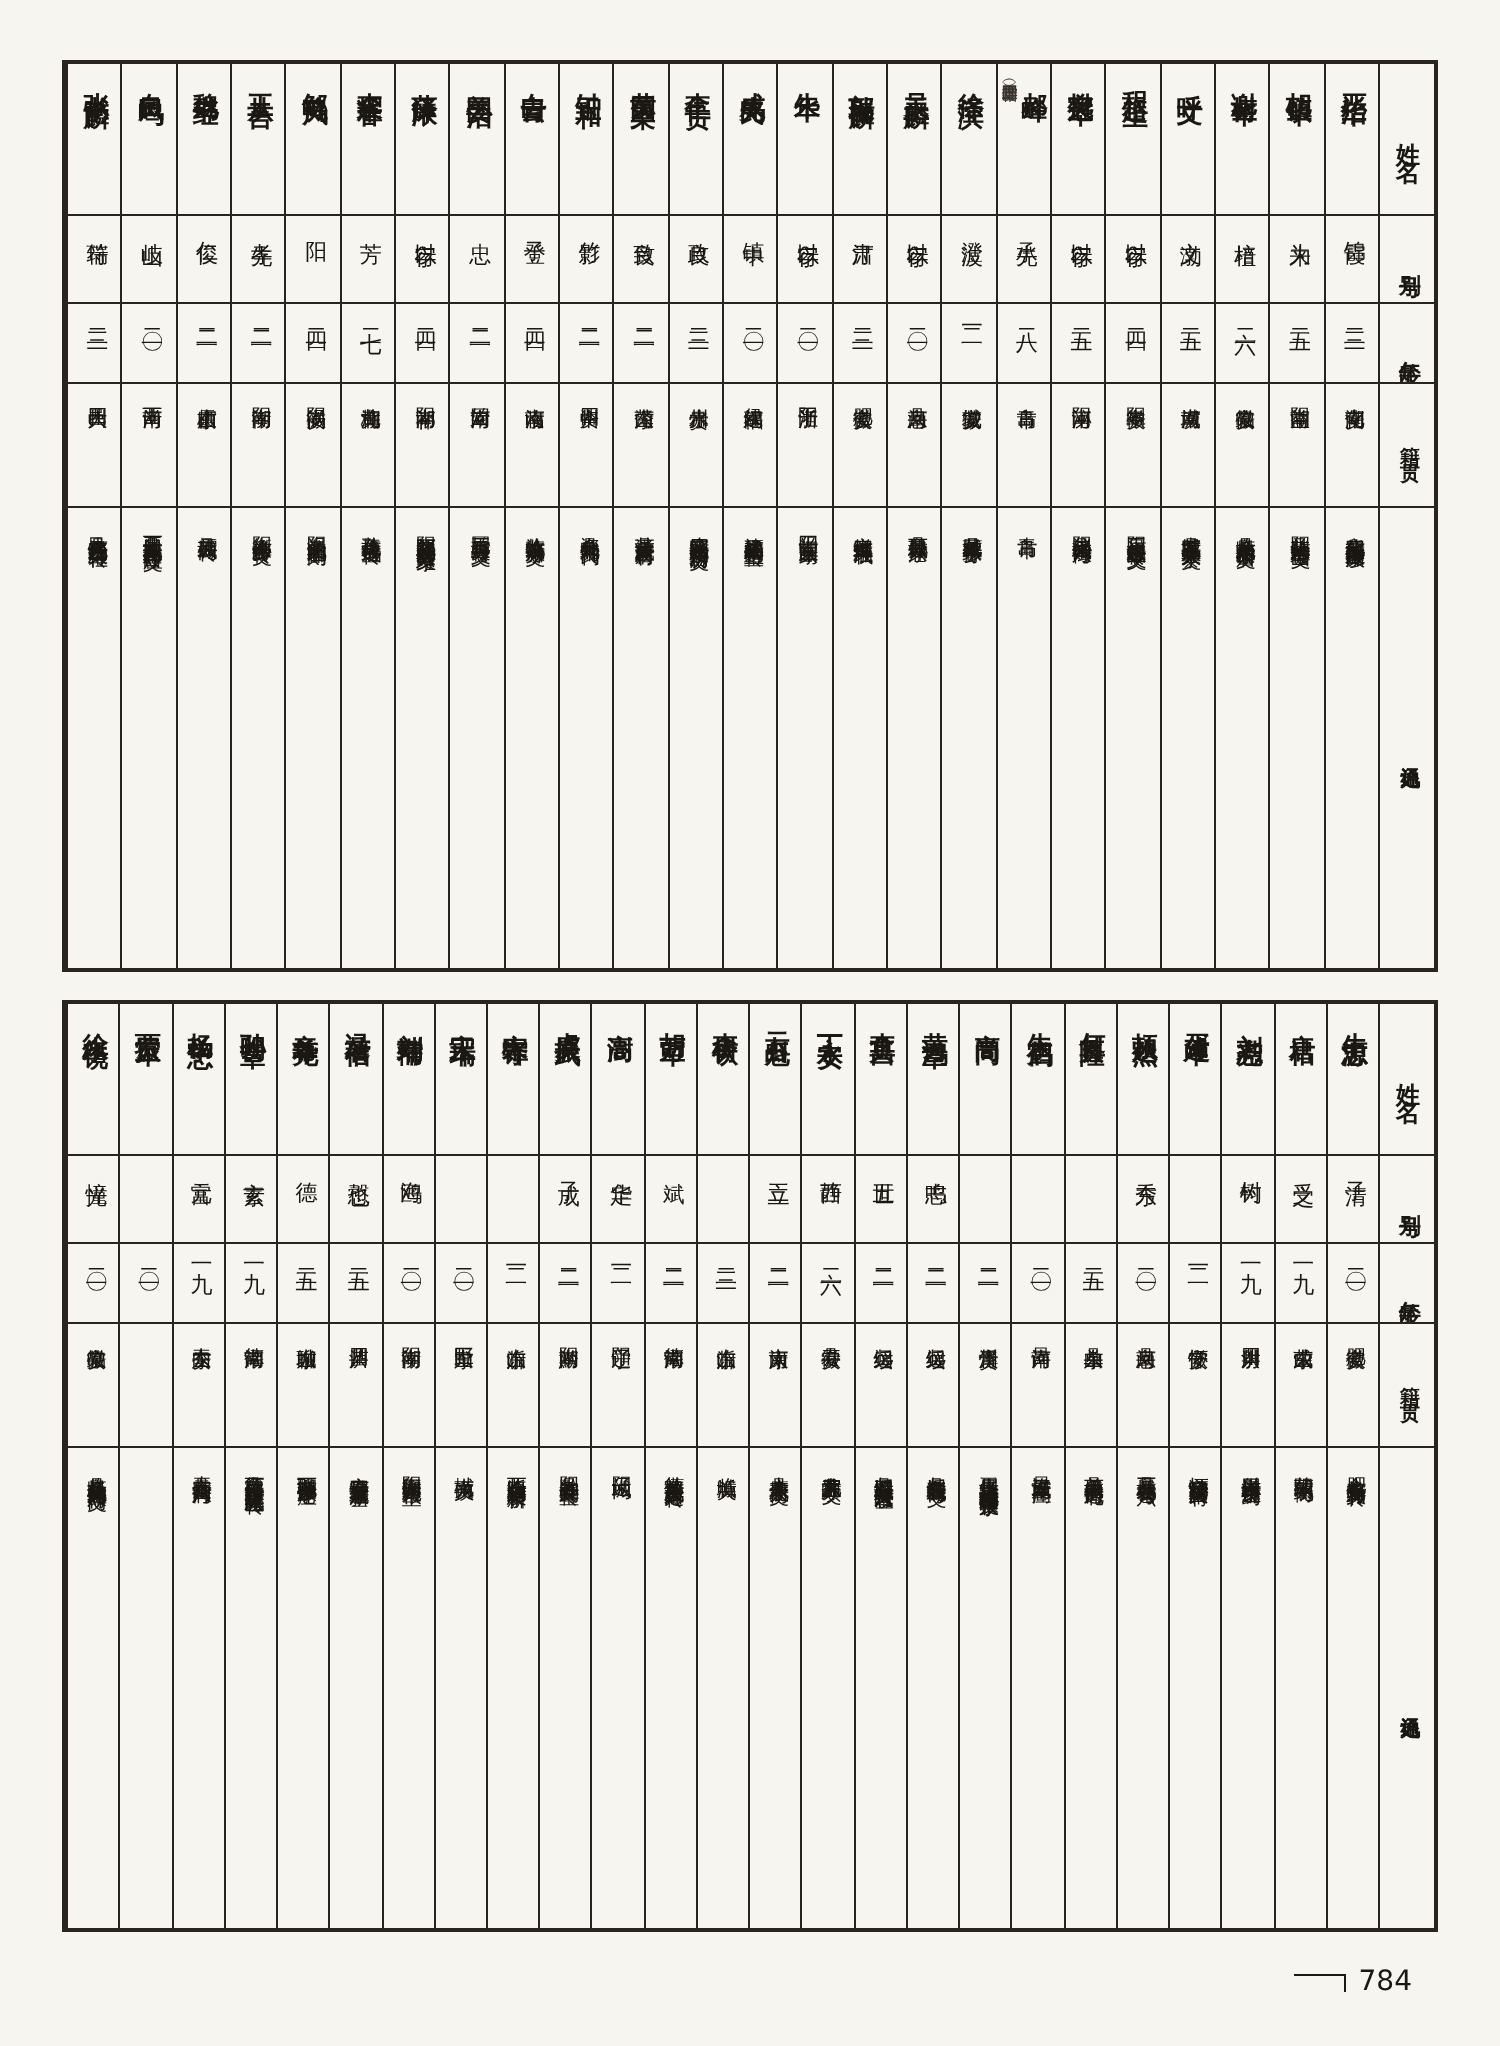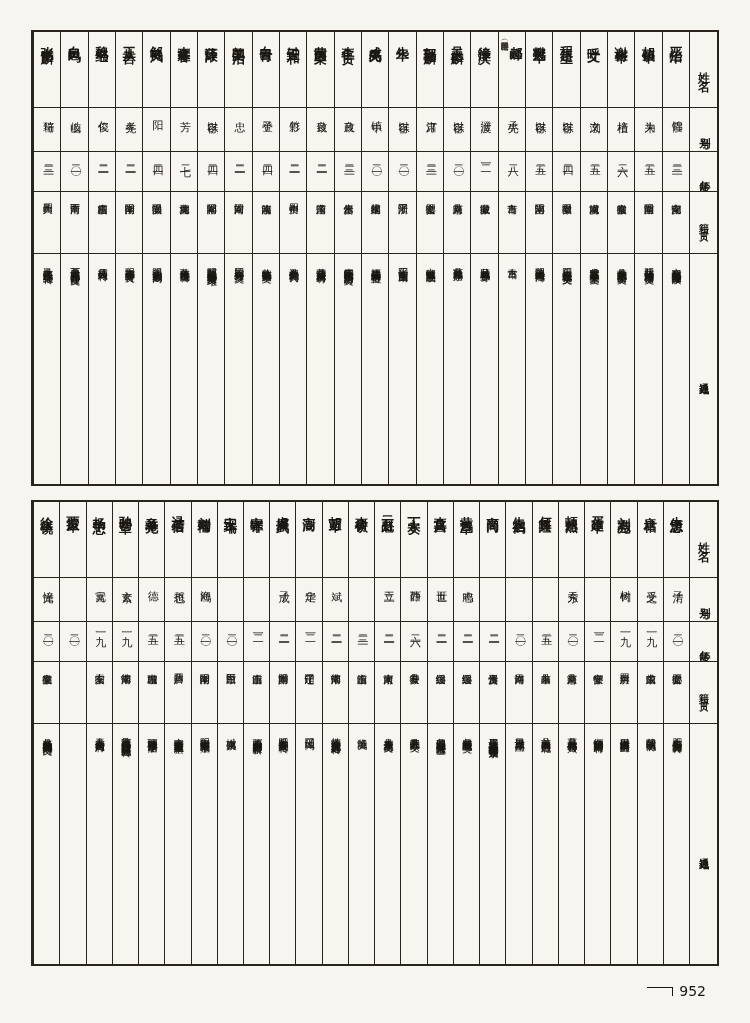--- a/index.html
+++ b/index.html
@@ -968,15 +968,15 @@
       <span class="vtext">安徽临泉</span>
     </div>
     <div class="cell contact-cell">
       <span class="vtext">临泉县杨桥集北门内德康祥对门交</span>
     </div>
   </div>
     </div>
 
   <div class="pagenum">
     <span class="pagenum-mark"></span>
-    <span>952</span>
+    <span>784</span>
   </div>
 </div>
 
 </body></html>

